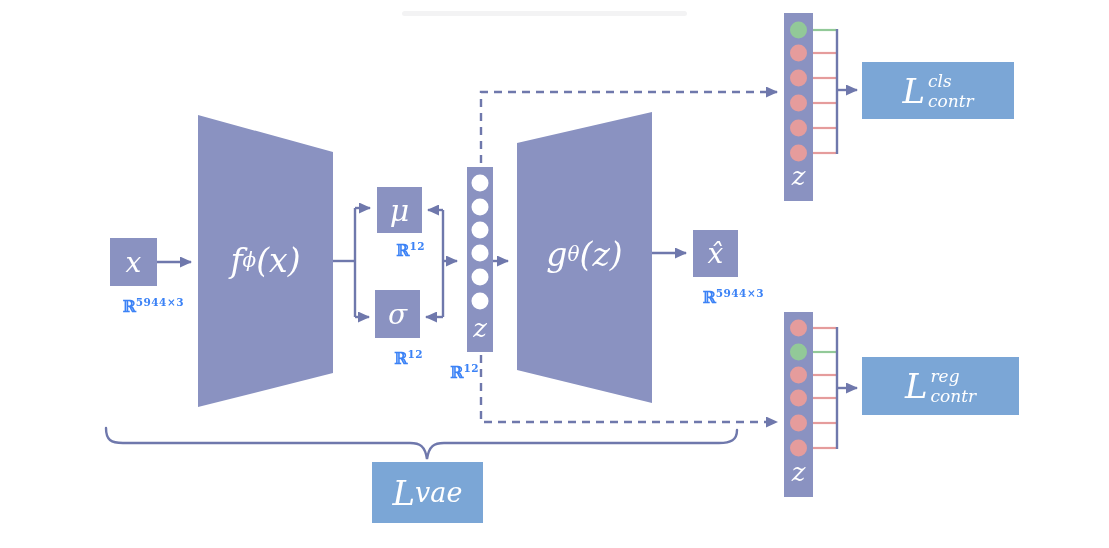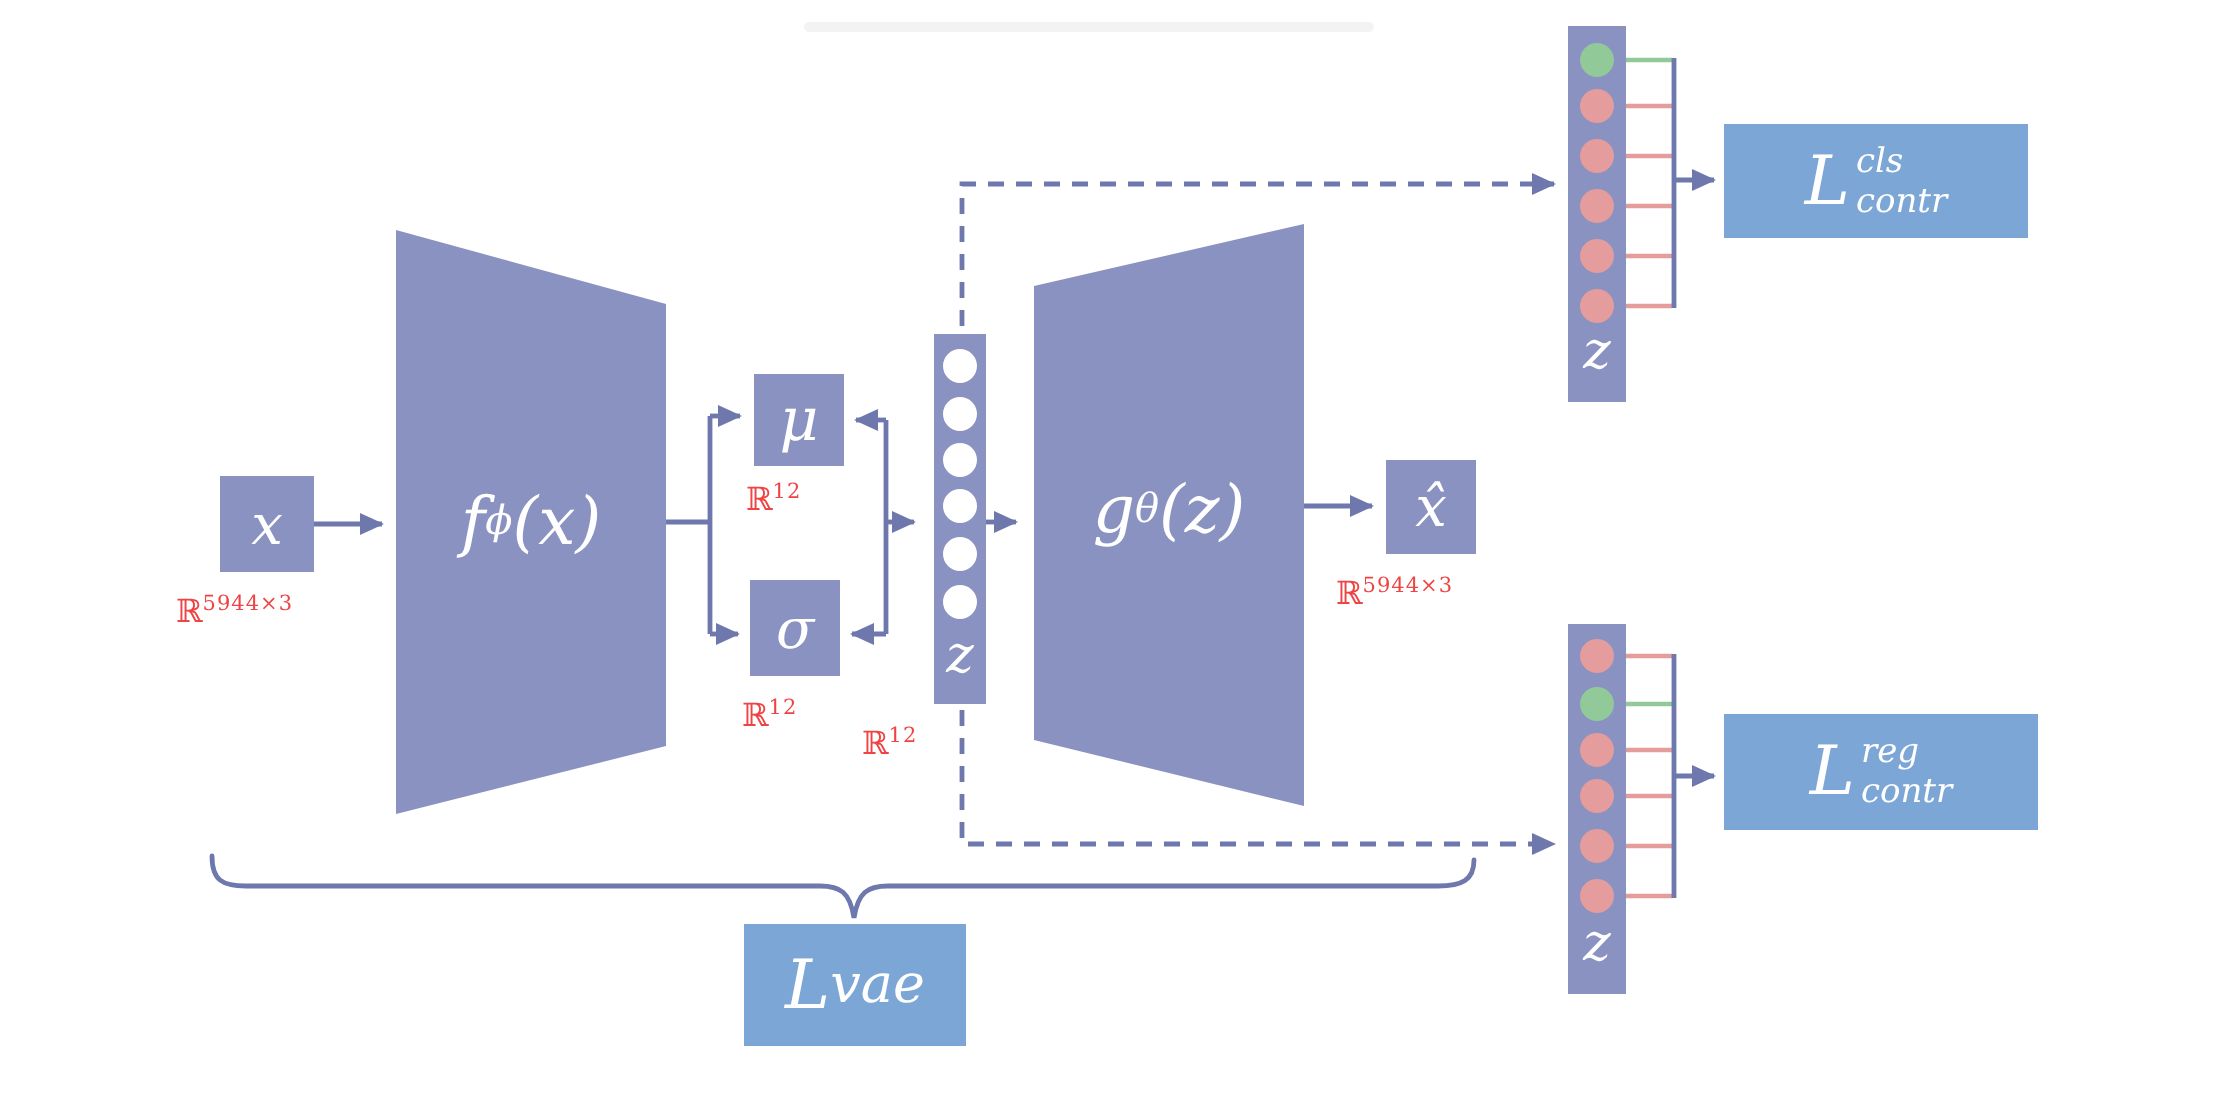--- a/index.html
+++ b/index.html
@@ -22,22 +22,22 @@
     background:#7ba6d6;
     color:#ffffff;
     display:flex;align-items:center;justify-content:center;
     font-style:italic;
   }
   .shape-label{
     color:#ffffff;font-style:italic;text-align:center;
     display:flex;align-items:center;justify-content:center;
   }
   .dim-label{
-    color:#ef4444;text-align:left;font-style:normal;
-    font-size:16px;line-height:1;white-space:nowrap;
+    color:#3b82f6;text-align:right;font-style:normal;
+    font-size:16px;line-height:1;white-space:nowrap;font-weight:bold;
   }
   .dim-label .dsup{font-size:10.5px;vertical-align:6px;letter-spacing:0.5px;}
   .z-tag{color:#ffffff;font-style:italic;text-align:center;}
   .fn-sub{font-size:20px;vertical-align:-7px;}
   .supsub{
     display:inline-flex;flex-direction:column;align-items:flex-start;
     font-size:17px;line-height:1.15;margin-left:3px;transform:translateY(1px);
     font-style:italic;
   }
   .big-L{font-size:34px;}

